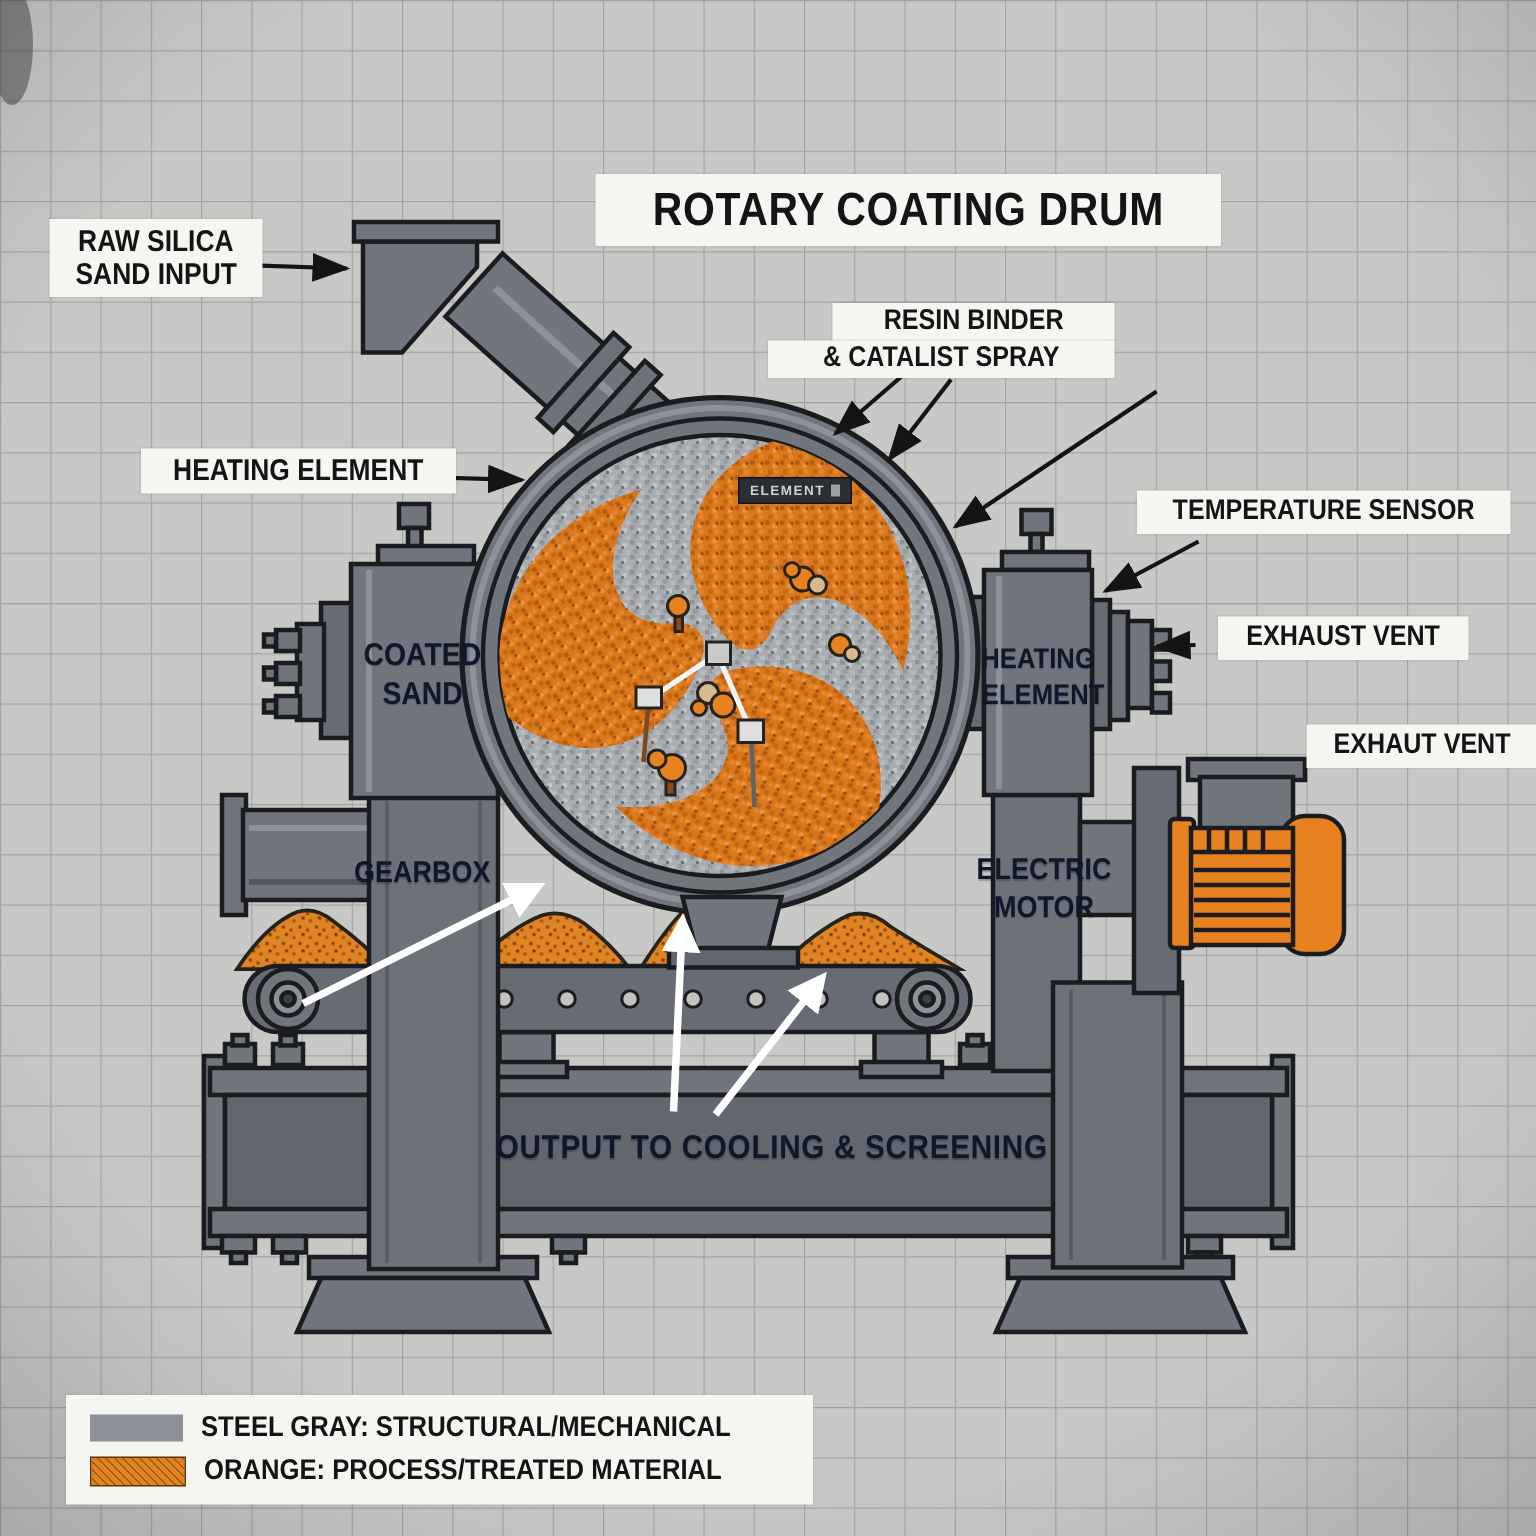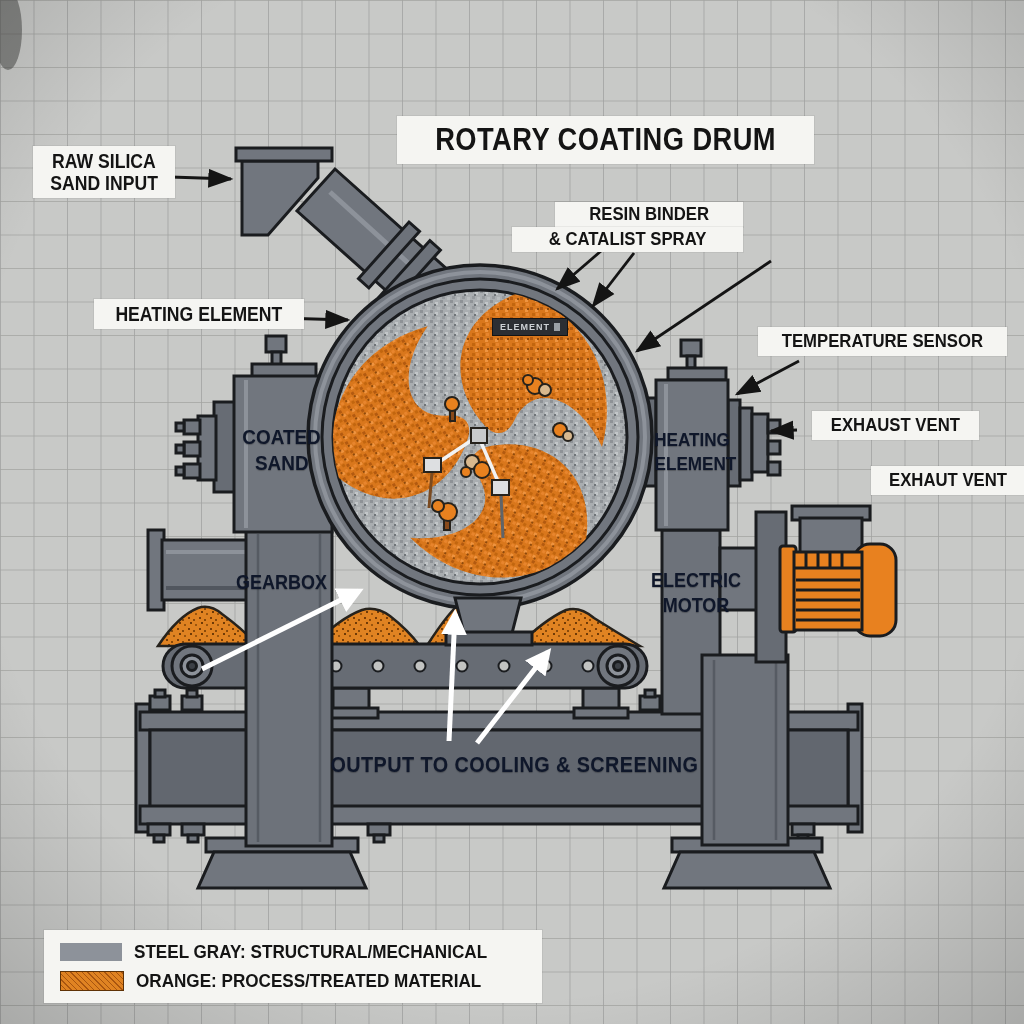--- a/index.html
+++ b/index.html
@@ -310,21 +310,21 @@
 <div class="lbl stack" style="right:281px;top:202px;font-size:19px;">
   <div class="row"><span class="c">RESIN BINDER</span></div>
   <div class="row"><span class="c">&amp; CATALIST SPRAY</span></div>
 </div>
 <div class="lbl" style="left:758px;top:327px;font-size:19px;">
   <span class="c">TEMPERATURE SENSOR</span>
 </div>
 <div class="lbl" style="left:812px;top:411px;font-size:19px;">
   <span class="c">EXHAUST VENT</span>
 </div>
-<div class="lbl" style="left:871px;top:466px;font-size:19px;">
+<div class="lbl" style="left:871px;top:483px;font-size:19px;">
   <span class="c">EXHAUT VENT</span>
 </div>
 
 <div class="mtxt" style="left:234px;top:424px;width:96px;font-size:21px;">
   <span class="c">COATED</span><br>
   <span class="c">SAND</span>
 </div>
 <div class="mtxt" style="left:650px;top:428px;width:84px;font-size:19px;">
   <span class="c">HEATING</span><br>
   <span class="c">ELEMENT</span>

